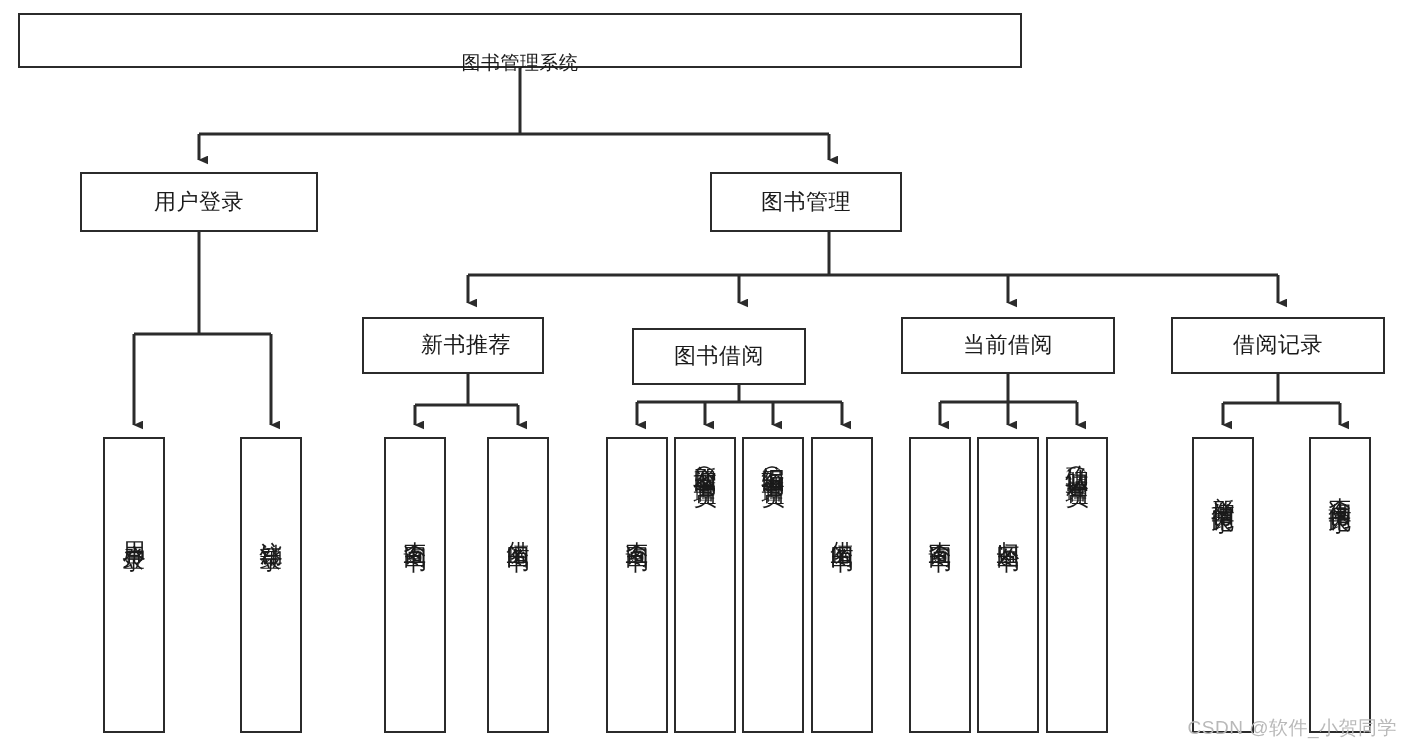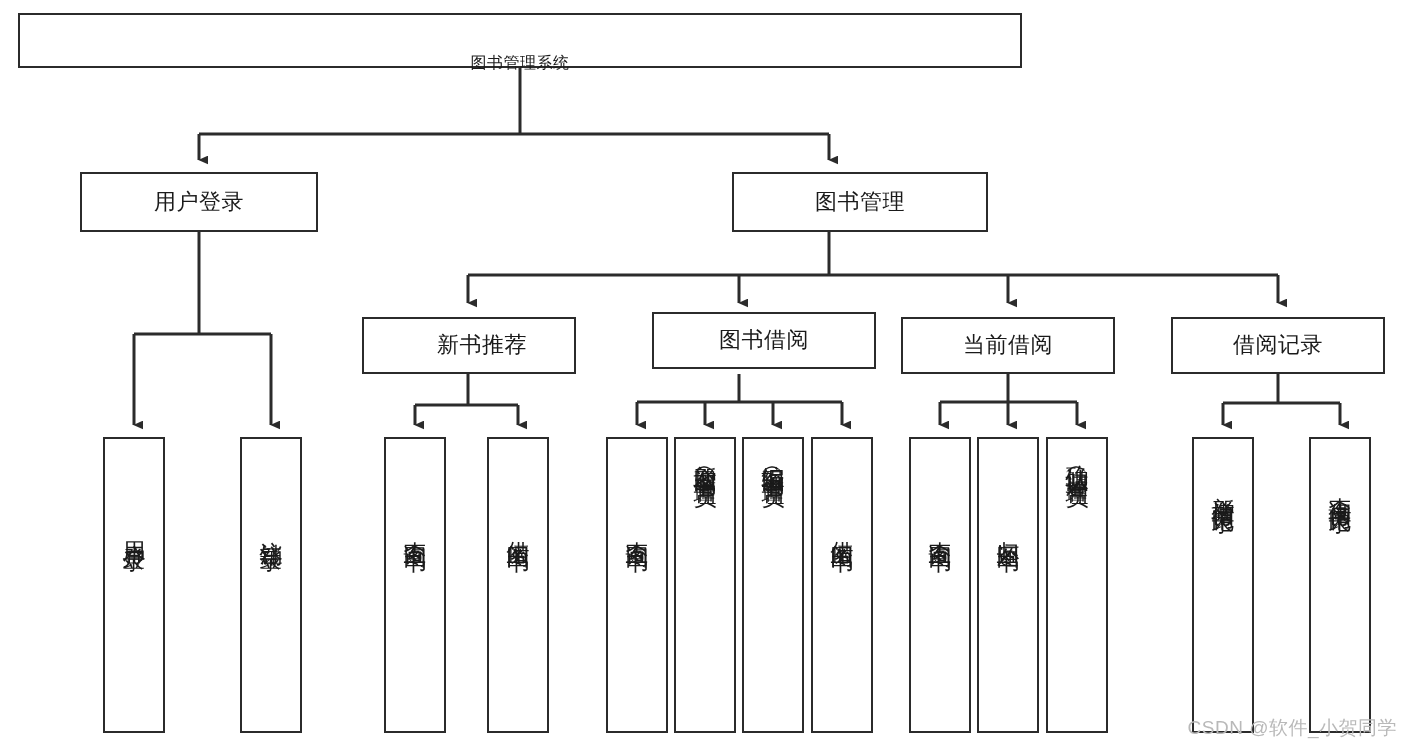--- a/index.html
+++ b/index.html
@@ -39,21 +39,21 @@
   .node-label {
     color: #1a1a1a;
     letter-spacing: 0.5px;
     white-space: nowrap;
     line-height: 1.12;
   }
   .node.horizontal .node-label {
     font-size: 22px;
   }
   .node.root .node-label {
-    font-size: 16px;
+    font-size: 19px;
     margin-top: 44px;
   }
   .node.vertical {
     align-items: flex-start;
     justify-content: center;
     padding-top: 8px;
   }
   .node.vertical .node-label {
     writing-mode: vertical-rl;
     text-orientation: upright;
@@ -129,29 +129,29 @@
   </svg>
 
   <div class="node horizontal root" style="left:18px; top:13px; width:1004px; height:55px;">
     <span class="node-label">图书管理系统</span>
   </div>
 
   <div class="node horizontal" style="left:80px; top:172px; width:238px; height:60px;">
     <span class="node-label">用户登录</span>
   </div>
 
-  <div class="node horizontal" style="left:732px; top:172px; width:256px; height:60px;">
+  <div class="node horizontal" style="left:710px; top:172px; width:192px; height:60px;">
     <span class="node-label">图书管理</span>
   </div>
 
-  <div class="node horizontal" style="left:362px; top:317px; width:214px; height:57px;padding-left:26px;">
+  <div class="node horizontal" style="left:362px; top:317px; width:182px; height:57px;padding-left:26px;">
     <span class="node-label">新书推荐</span>
   </div>
 
-  <div class="node horizontal" style="left:632px; top:312px; width:224px; height:57px;margin-left:20px;">
+  <div class="node horizontal" style="left:632px; top:328px; width:174px; height:57px;">
     <span class="node-label">图书借阅</span>
   </div>
 
   <div class="node horizontal" style="left:1171px; top:317px; width:214px; height:57px;">
     <span class="node-label">借阅记录</span>
   </div>
 
   <div class="node horizontal" style="left:901px; top:317px; width:214px; height:57px;">
     <span class="node-label">当前借阅</span>
   </div>

